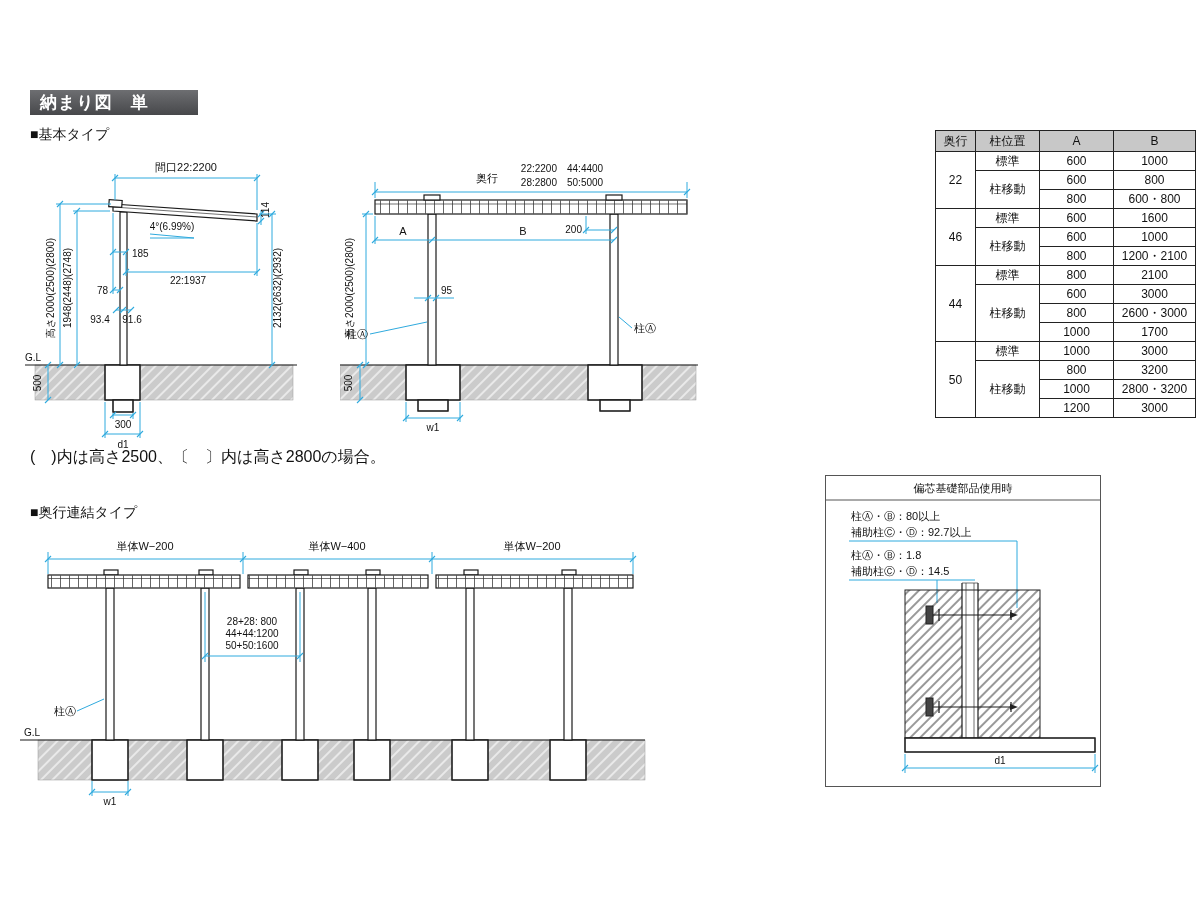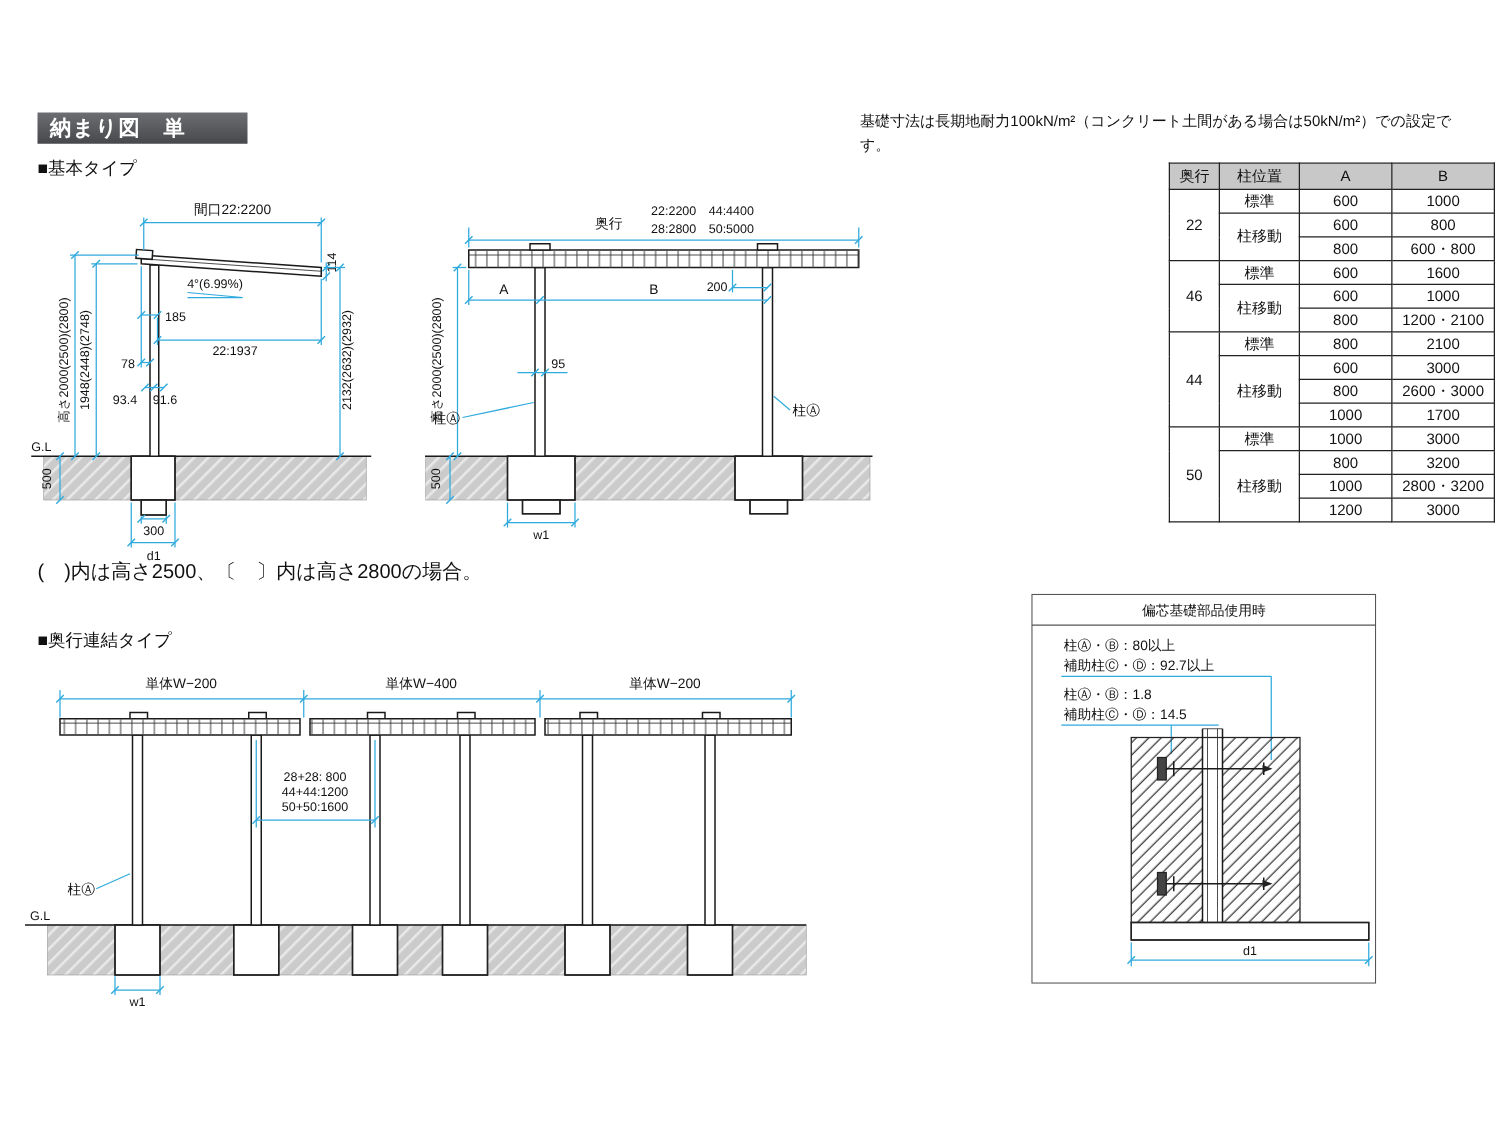--- a/index.html
+++ b/index.html
@@ -46,21 +46,20 @@
     </pattern>
     <pattern id="pRoof" width="9" height="20" patternUnits="userSpaceOnUse">
       <line x1="4.5" y1="0" x2="4.5" y2="20" stroke="#555" stroke-width="0.9"></line>
     </pattern>
   </defs>
 </svg>
 
 <div class="abs" id="title-bar">納まり図　単位:mm</div>
 
 <div class="abs" id="foundation-note">
-  <div>基礎寸法は長期地耐力100kN/m²（コンクリート土間がある場合は50kN/m²）での設定です。</div>
 </div>
 
 <div class="abs section-title" id="basic-title">■基本タイプ</div>
 <div class="abs" id="basic-note">(　)内は高さ2500、〔　〕内は高さ2800の場合。</div>
 <div class="abs section-title" id="renketsu-title">■奥行連結タイプ</div>
 
 <svg class="abs" style="left:20px;top:138px" width="300" height="320" viewBox="0 0 300 320">
 
   <rect x="15" y="227" width="258" height="35" fill="url(#pGround)" stroke="#999" stroke-width="0.5"></rect>
   <line class="bl" x1="5" y1="227" x2="277" y2="227"></line>

